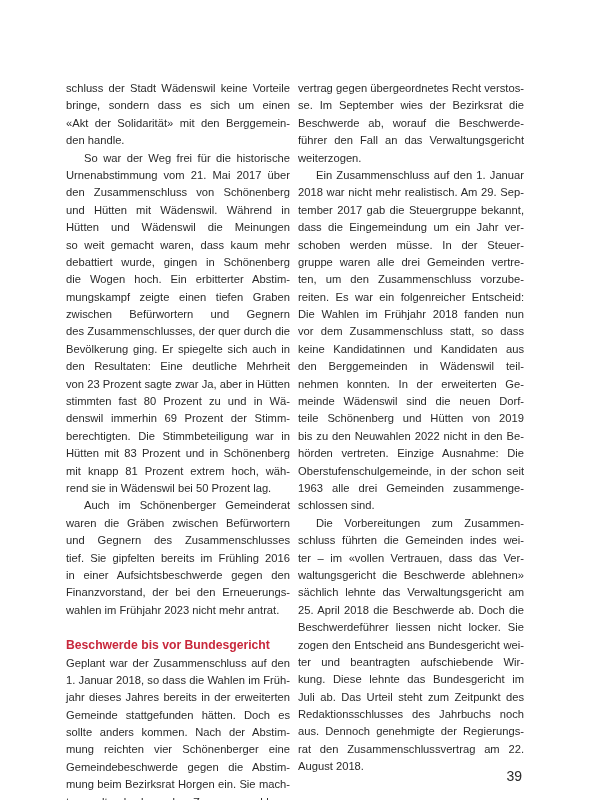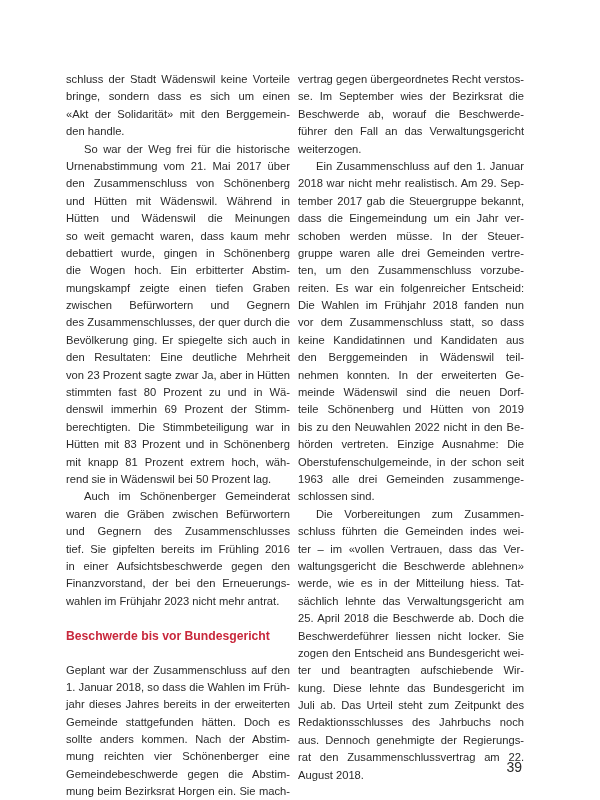--- a/index.html
+++ b/index.html
@@ -10,21 +10,21 @@
     body {
       width: 600px;
       height: 800px;
       position: relative;
       overflow: hidden;
       font-family: "Liberation Sans", "DejaVu Sans", sans-serif;
       color: #2a2a2a;
     }
     .page {
       position: absolute;
-      left: 0; top: 7px;
+      left: 0; top: 16px;
       width: 600px; height: 704px;
     }
     .column {
       position: absolute;
       top: 64px;
       width: 224px;
       font-size: 11.2px;
       line-height: 17.4px;
       text-align: justify;
       hyphens: manual;
@@ -45,21 +45,20 @@
     .line.indent {
       padding-left: 18px;
     }
     .heading {
       display: block;
       color: #c8283c;
       font-weight: bold;
       font-size: 12.2px;
       line-height: 17.4px;
       margin-top: 18px;
-      margin-bottom: 16px;
       white-space: nowrap;
     }
     .signature {
       display: block;
       text-align: right;
       font-style: italic;
       margin-top: 22px;
       font-size: 11.2px;
     }
     .page-number {
@@ -155,21 +154,20 @@
         <span class="line">hörden vertreten. Einzige Ausnahme: Die</span>
         <span class="line">Oberstufenschulgemeinde, in der schon seit</span>
         <span class="line">1963 alle drei Gemeinden zusammenge-</span>
         <span class="line last">schlossen sind.</span>
       </div>
     <div>
         <span class="line indent">Die Vorbereitungen zum Zusammen-</span>
         <span class="line">schluss führten die Gemeinden indes wei-</span>
         <span class="line">ter – im «vollen Vertrauen, dass das Ver-</span>
         <span class="line">waltungsgericht die Beschwerde ablehnen»</span>
-        <span class="line">werde, wie es in der Mitteilung hiess. Tat-</span>
         <span class="line">sächlich lehnte das Verwaltungsgericht am</span>
         <span class="line">25. April 2018 die Beschwerde ab. Doch die</span>
         <span class="line">Beschwerdeführer liessen nicht locker. Sie</span>
         <span class="line">zogen den Entscheid ans Bundesgericht wei-</span>
         <span class="line">ter und beantragten aufschiebende Wir-</span>
         <span class="line">kung. Diese lehnte das Bundesgericht im</span>
         <span class="line">Juli ab. Das Urteil steht zum Zeitpunkt des</span>
         <span class="line">Redaktionsschlusses des Jahrbuchs noch</span>
         <span class="line">aus. Dennoch genehmigte der Regierungs-</span>
         <span class="line">rat den Zusammenschlussvertrag am 22.</span>

